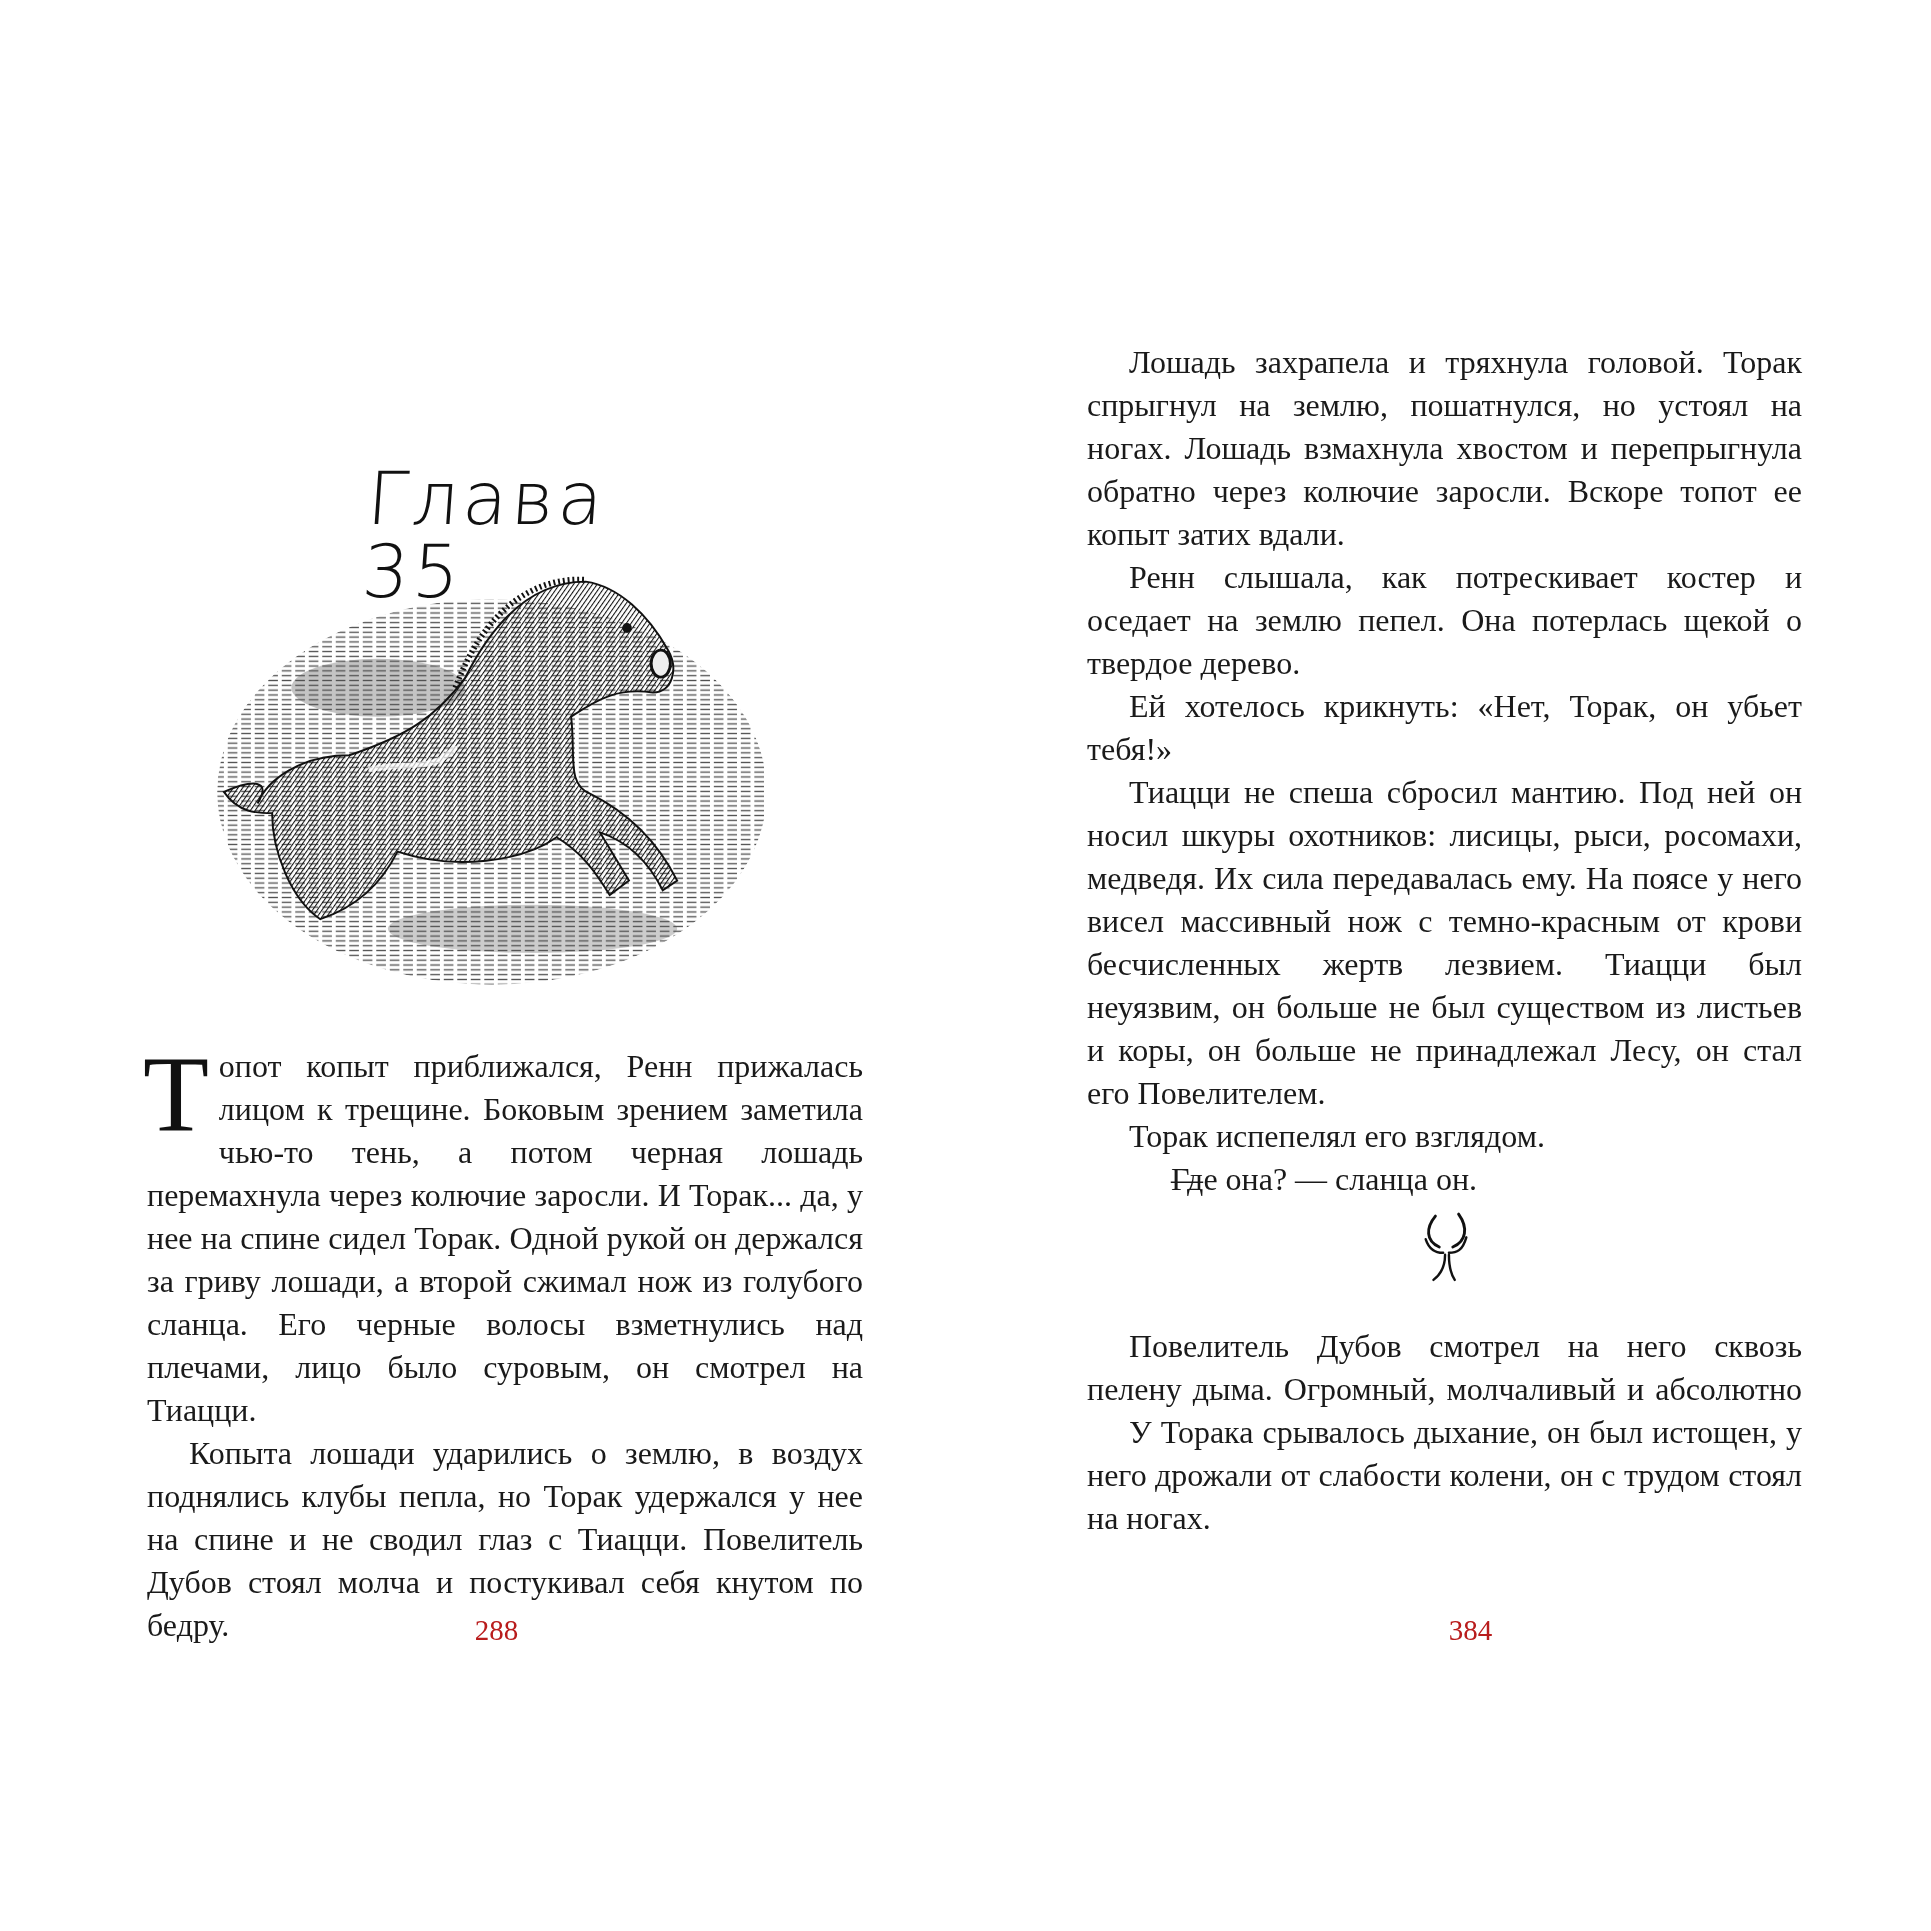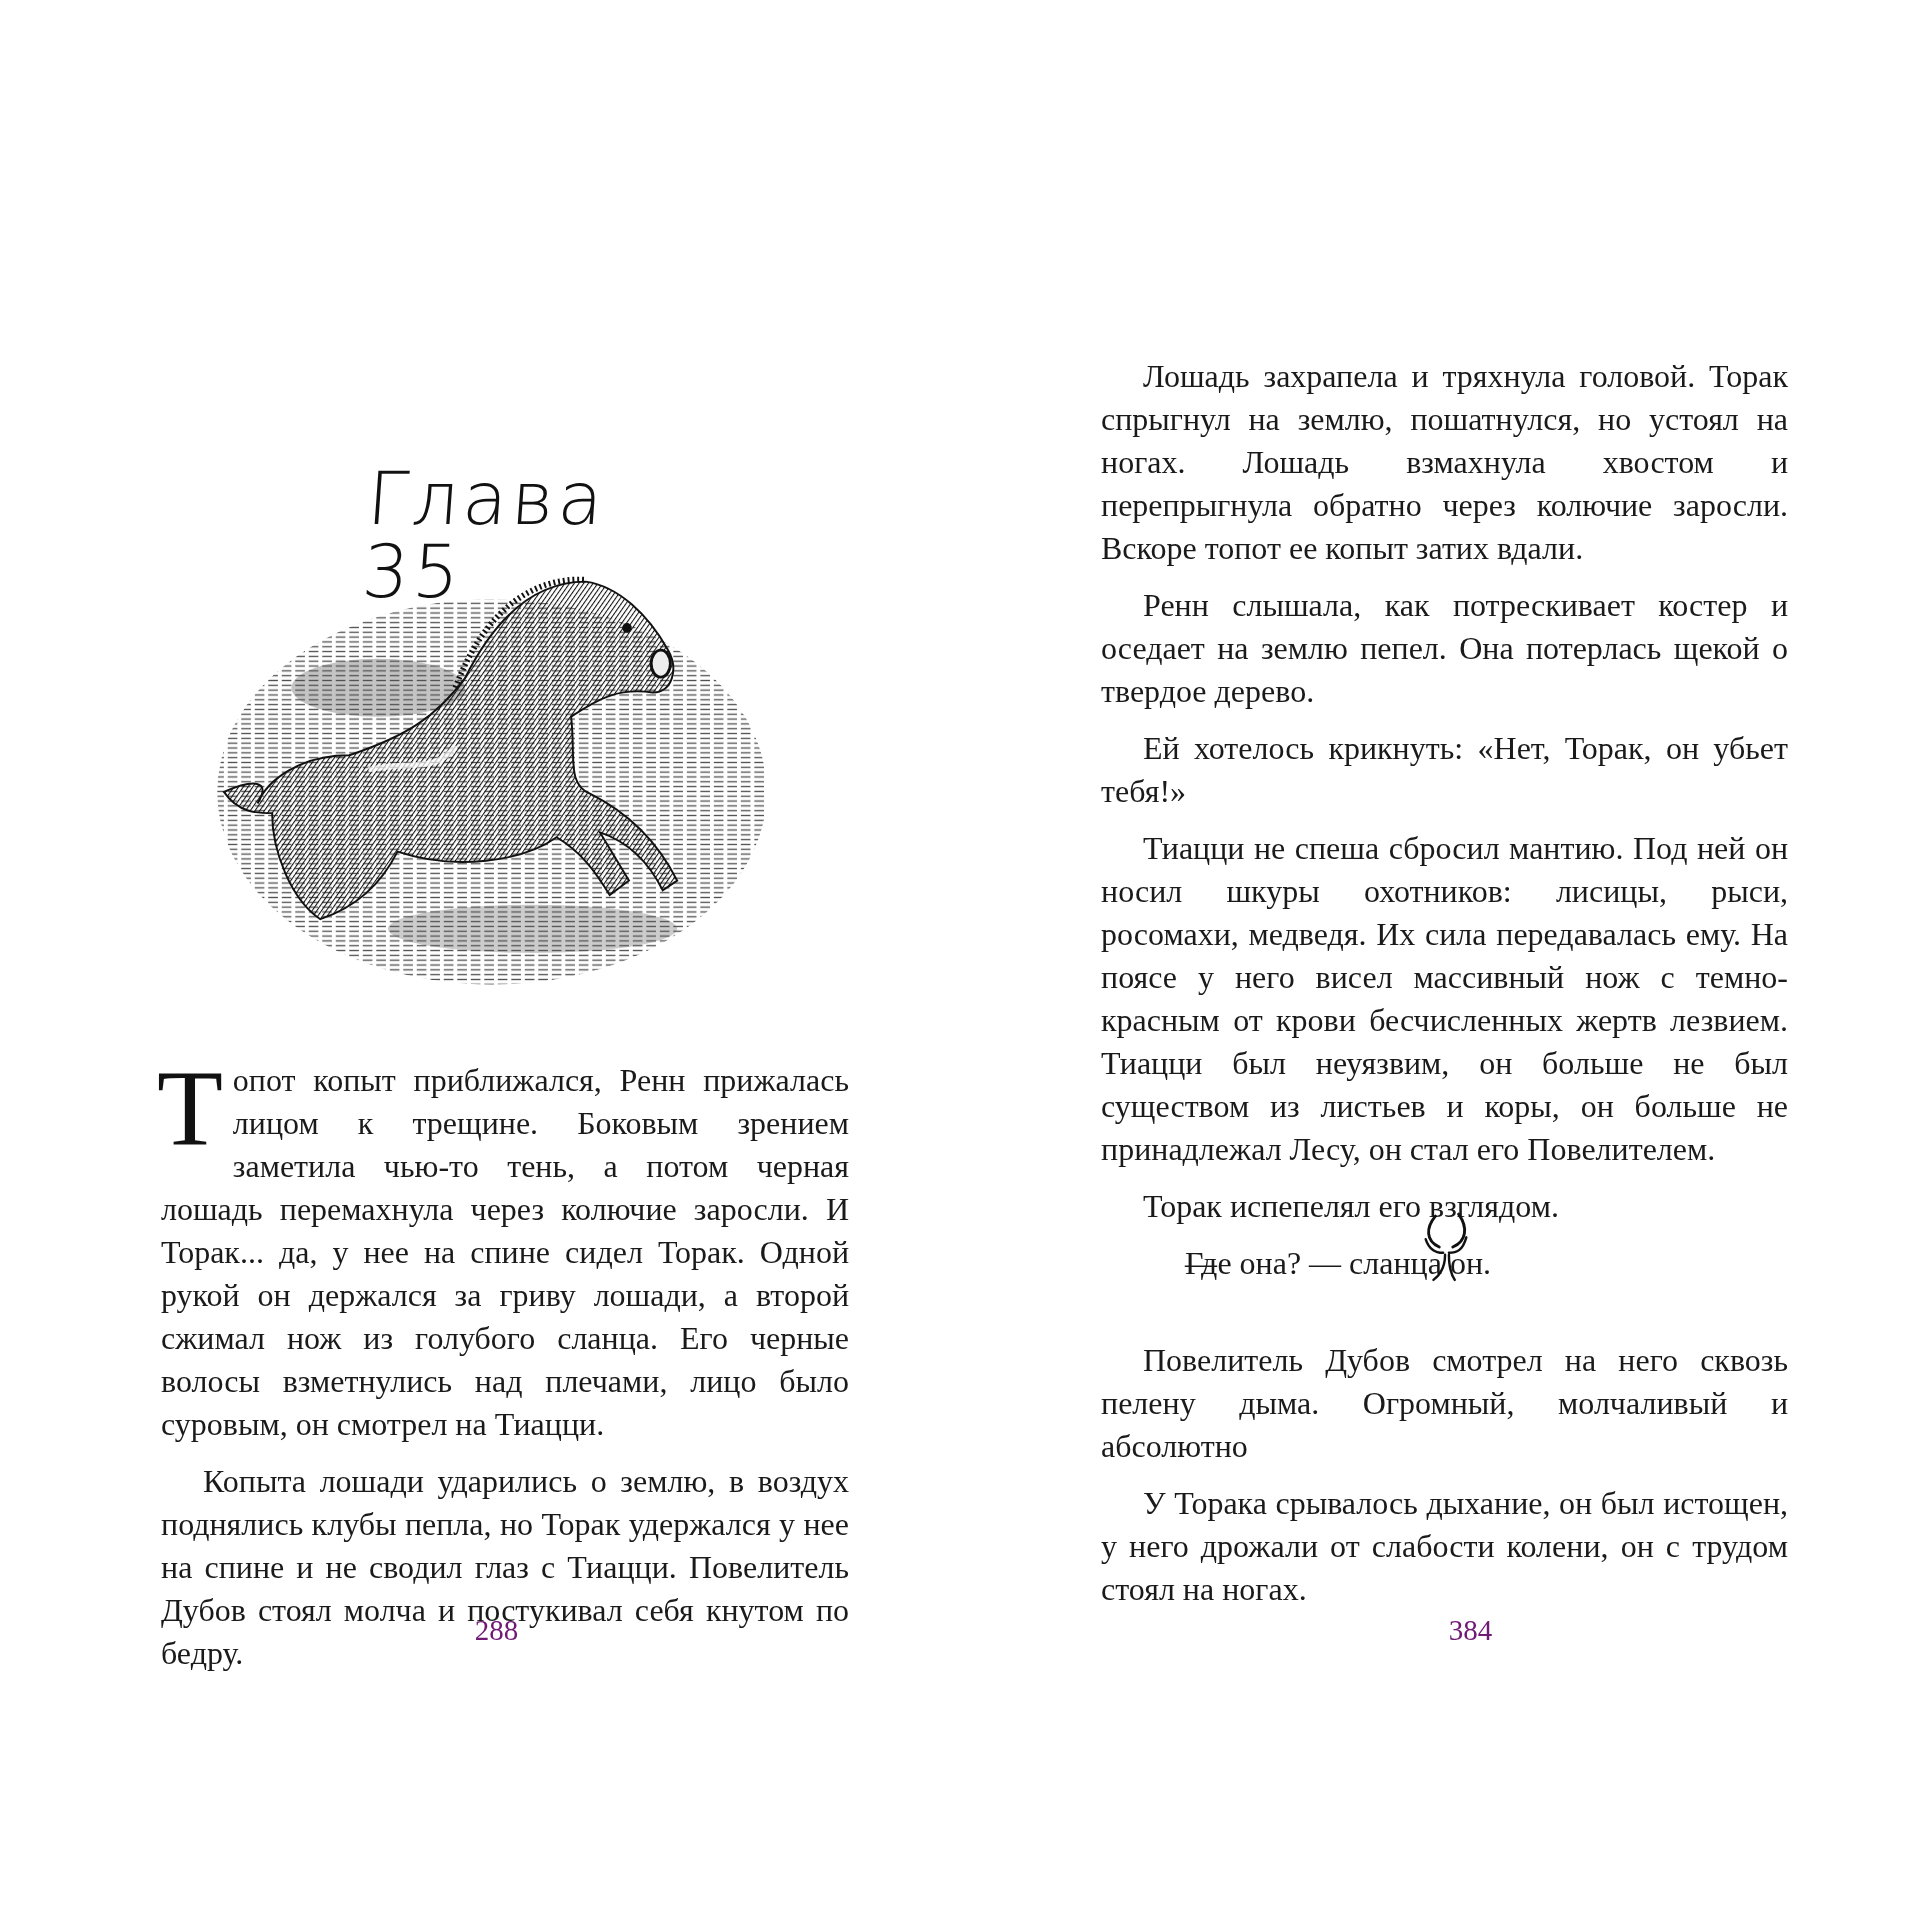--- a/index.html
+++ b/index.html
@@ -13,32 +13,32 @@
       font-family: "DejaVu Sans", sans-serif; font-size: 73px; font-weight: 300;
       letter-spacing: 3.9px; color: #111; transform: skewX(-4deg); line-height: 1; }
 
   .illustration { position: absolute; left: 214px; top: 572px; width: 556px; height: 434px; }
 
   .text-block { position: absolute; font-size: 32px; line-height: 43px; text-align: justify; }
   .left-text { left: 147px; top: 1045px; width: 716px; }
   .right-text { left: 121px; top: 341px; width: 715px; }
   .right-text-2 { left: 121px; top: 1325px; width: 715px; }
 
-  .para { margin: 14px; text-indent: 42px; }
+  .para { margin: 0; text-indent: 42px; }
   .para.noindent { text-indent: 0; }
   .para.last-line-left { text-align-last: left; }
 
   .drop-cap { float: left; font-size: 108px; line-height: 85px; margin: 5.8px 9.7px 0 -3.9px;
               font-family: "Liberation Serif", serif; color: #111; }
 
   .dialog-dash { display: inline-block; width: 42px; }
 
   .ornament { position: absolute; left: 452px; top: 1212px; width: 58px; height: 70px; }
 
-  .page-number { position: absolute; top: 1614px; font-size: 29px; color: #701a75; width: 97px; text-align: center; }
+  .page-number { position: absolute; top: 1614px; font-size: 29px; color: #b91c1c; width: 97px; text-align: center; }
   .page-number.left { left: 448px; }
   .page-number.right { left: 456px; }
 </style>
 </head>
 <body>
 
 <div class="page page-left">
   <div class="chapter-title">Глава 35</div>
 
   <svg class="illustration" viewBox="0 0 576 450">

